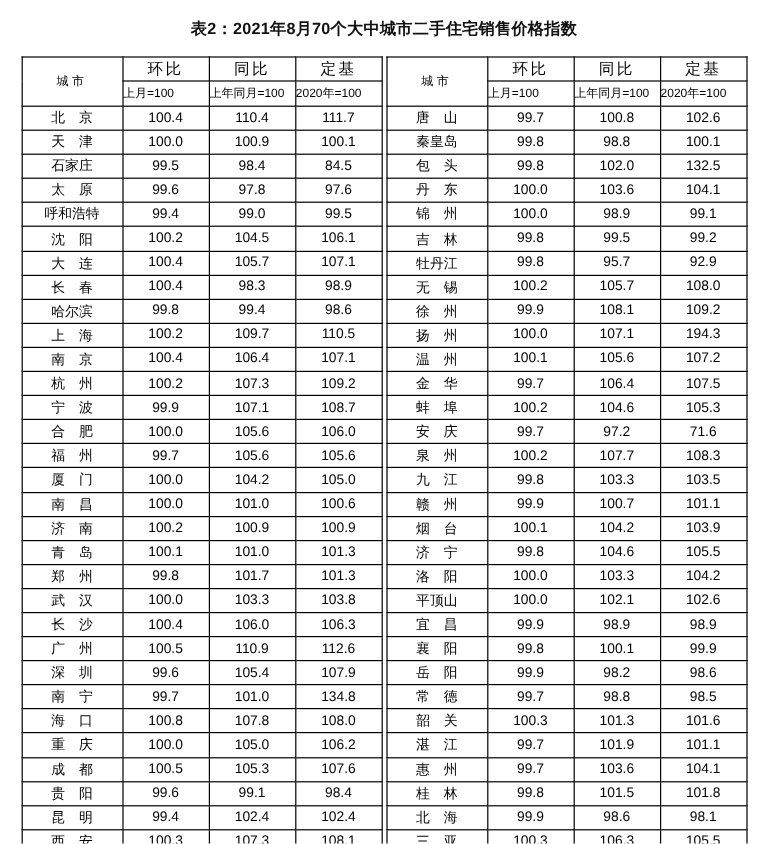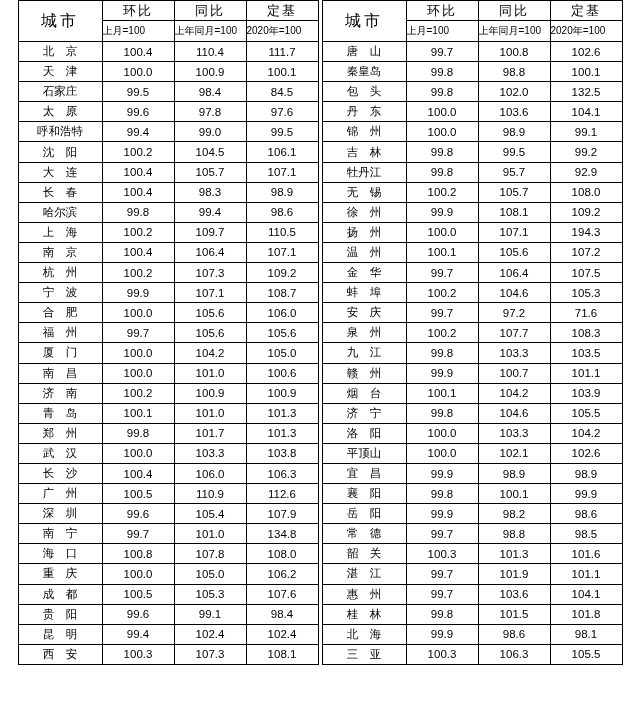--- a/index.html
+++ b/index.html
@@ -38,21 +38,21 @@
     font-size: 11px;
   }
   table.main td, table.main th {
     border: 1px solid #000;
     padding: 0;
     vertical-align: middle;
   }
   
   .hdr-city {
     text-align: center;
-    font-size: 16px;
+    font-size: 10px;
     letter-spacing: 3px;
     height: 40px;
     font-weight: normal;
   }
   .hdr-top {
     text-align: center;
     font-size: 13px;
     height: 19px;
     font-weight: normal;
     letter-spacing: 2px;
@@ -82,20 +82,21 @@
   }
   col.c-city { width: 84px; }
   col.c-num  { width: 72px; }
   col.c-gap  { width: 4px; }
 </style>
 </head>
 <body>
 
 <div class="page">
 
+  <div class="title">表2：2021年8月70个大中城市二手住宅销售价格指数</div>
 
   <table class="main">
     <colgroup>
       <col class="c-city">
         <col class="c-num">
         <col class="c-num">
         <col class="c-num">
       <col class="c-gap">
       <col class="c-city">
         <col class="c-num">

